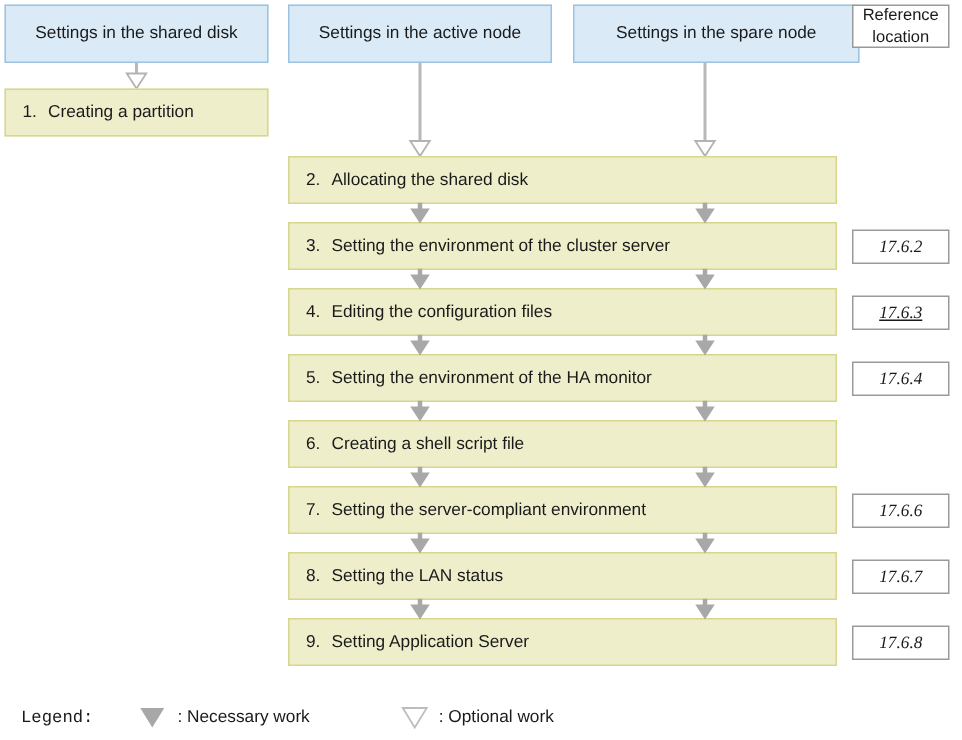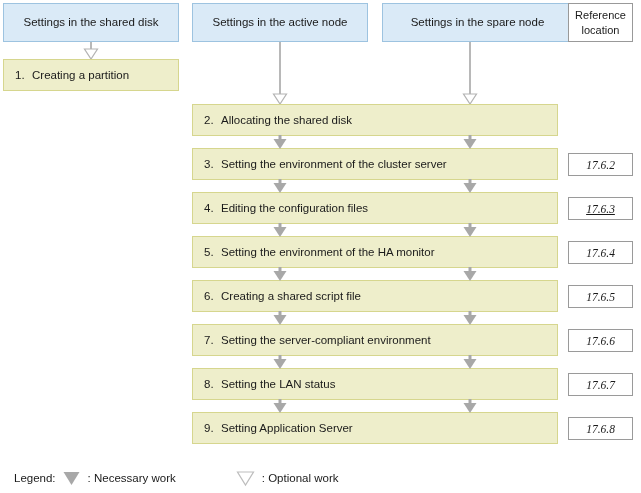--- a/index.html
+++ b/index.html
@@ -40,21 +40,21 @@
   }
   .col-header.h1 { left: 3px;   width: 176px; }
   .col-header.h2 { left: 192px; width: 176px; }
   .col-header.h3 { left: 382px; width: 191px; }
 
   .ref-header {
     position: absolute;
     left: 568px;
     top: 3px;
     width: 65px;
-    height: 39px;
+    height: 29px;
     background: #ffffff;
     border: 1px solid #999999;
     display: flex;
     align-items: center;
     justify-content: center;
     text-align: center;
     font-size: 11px;
     color: #1a1a1a;
     line-height: 1.3;
   }
@@ -110,21 +110,21 @@
     position: absolute;
     left: 14px;
     top: 468px;
     height: 20px;
     display: flex;
     align-items: center;
     font-size: 11.5px;
     color: #1a1a1a;
     white-space: nowrap;
   }
-  .legend-label { margin-right: 6px; }
+  .legend-label { margin-right: 30px; font-family: Liberation Mono, monospace; }
   .legend-icon { display: inline-block; margin-right: 7px; line-height: 0; }
   .legend-text { margin-right: 60px; }
   .legend-text.last { margin-right: 0; }
 </style>
 </head>
 <body>
 
 <div id="diagram">
 
   <div class="col-header h1">
@@ -177,21 +177,21 @@
   <div class="step-box main-col" style="top:192px;">
     <span class="step-num">4.</span>
     <span>Editing the configuration files</span>
   </div>
   <div class="step-box main-col" style="top:236px;">
     <span class="step-num">5.</span>
     <span>Setting the environment of the HA monitor</span>
   </div>
   <div class="step-box main-col" style="top:280px;">
     <span class="step-num">6.</span>
-    <span>Creating a shared script file</span>
+    <span>Creating a shell script file</span>
   </div>
   <div class="step-box main-col" style="top:324px;">
     <span class="step-num">7.</span>
     <span>Setting the server-compliant environment</span>
   </div>
   <div class="step-box main-col" style="top:368px;">
     <span class="step-num">8.</span>
     <span>Setting the LAN status</span>
   </div>
   <div class="step-box main-col" style="top:412px;">
@@ -291,23 +291,20 @@
   </div>
 
   <div class="ref-cell" style="top:153px;">
     <span>17.6.2</span>
   </div>
   <div class="ref-cell" style="top:197px;text-decoration:underline;">
     <span>17.6.3</span>
   </div>
   <div class="ref-cell" style="top:241px;text-align:center;">
     <span>17.6.4</span>
-  </div>
-  <div class="ref-cell" style="top:285px;">
-    <span>17.6.5</span>
   </div>
   <div class="ref-cell" style="top:329px;">
     <span>17.6.6</span>
   </div>
   <div class="ref-cell" style="top:373px;">
     <span>17.6.7</span>
   </div>
   <div class="ref-cell" style="top:417px;">
     <span>17.6.8</span>
   </div>

